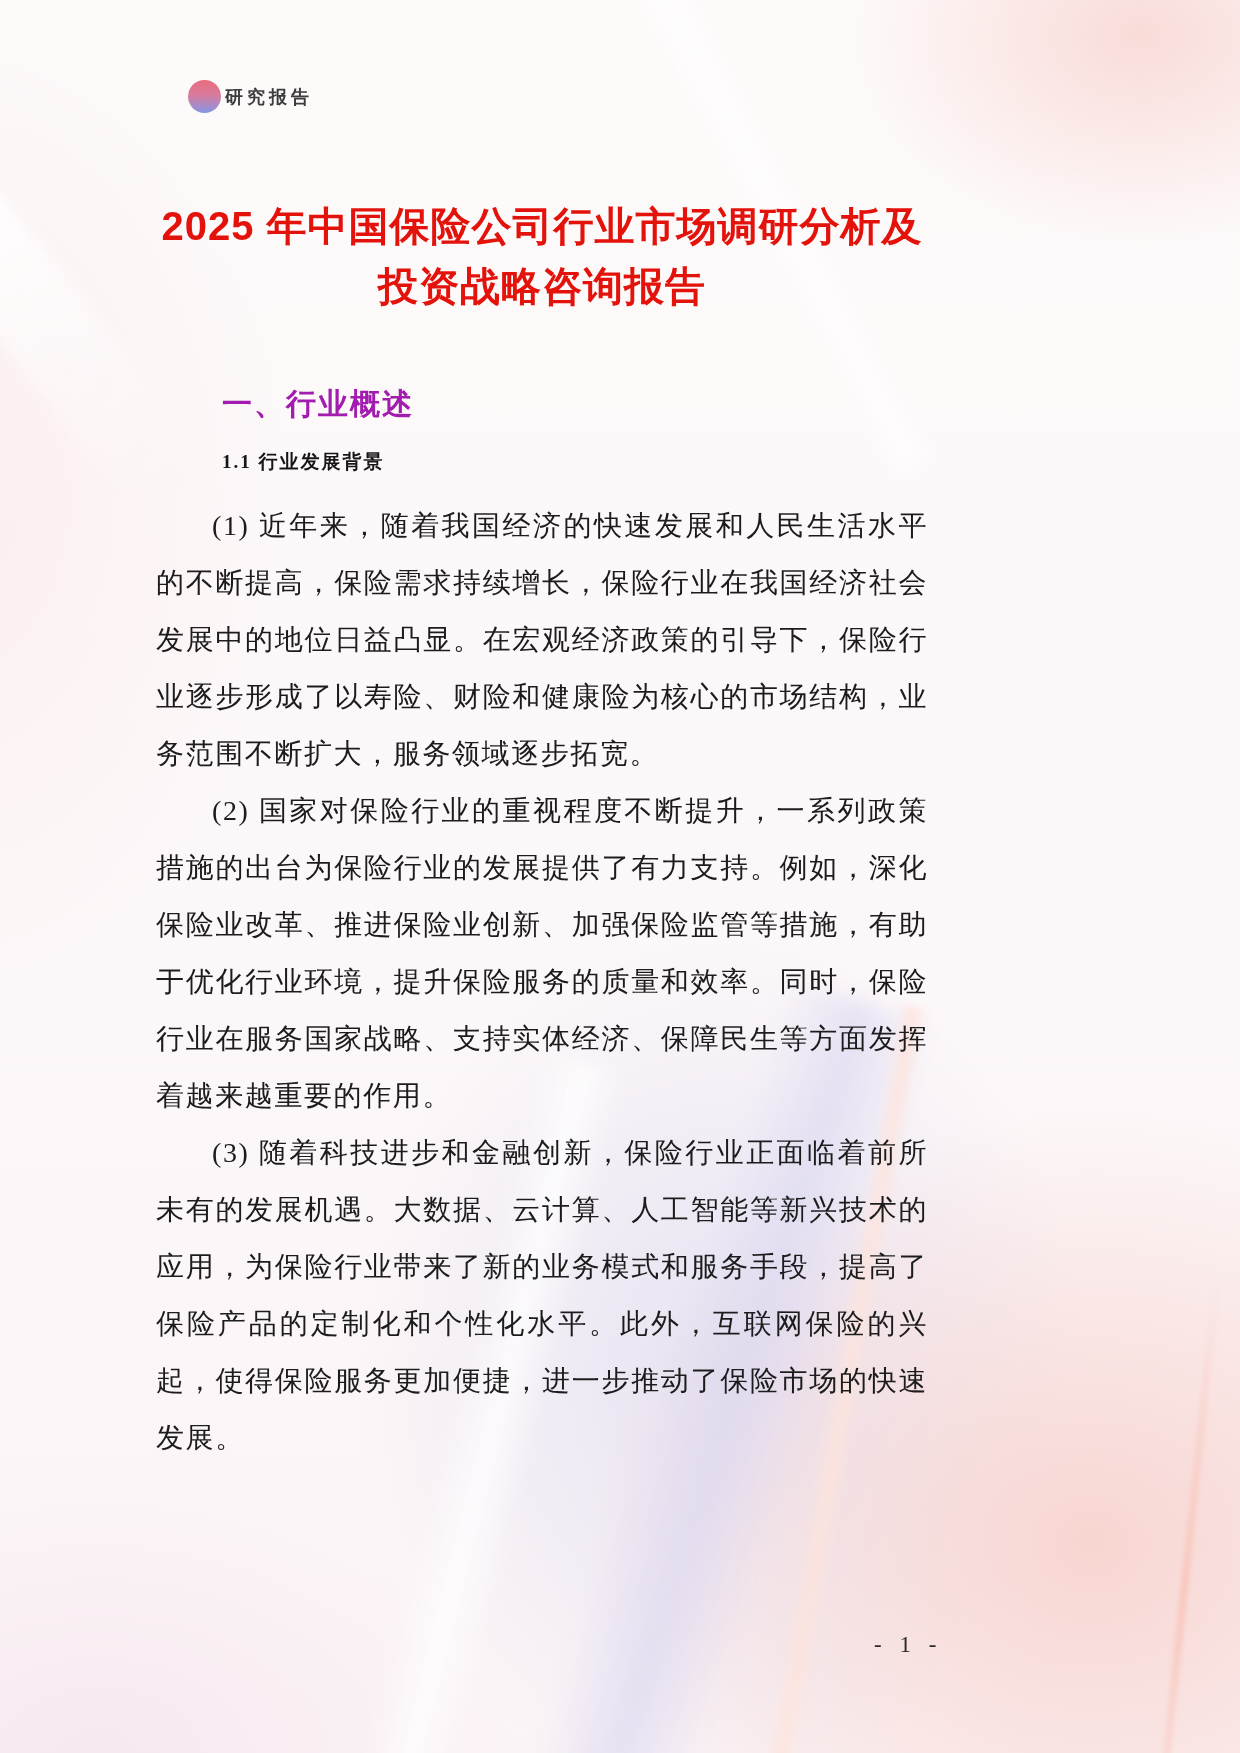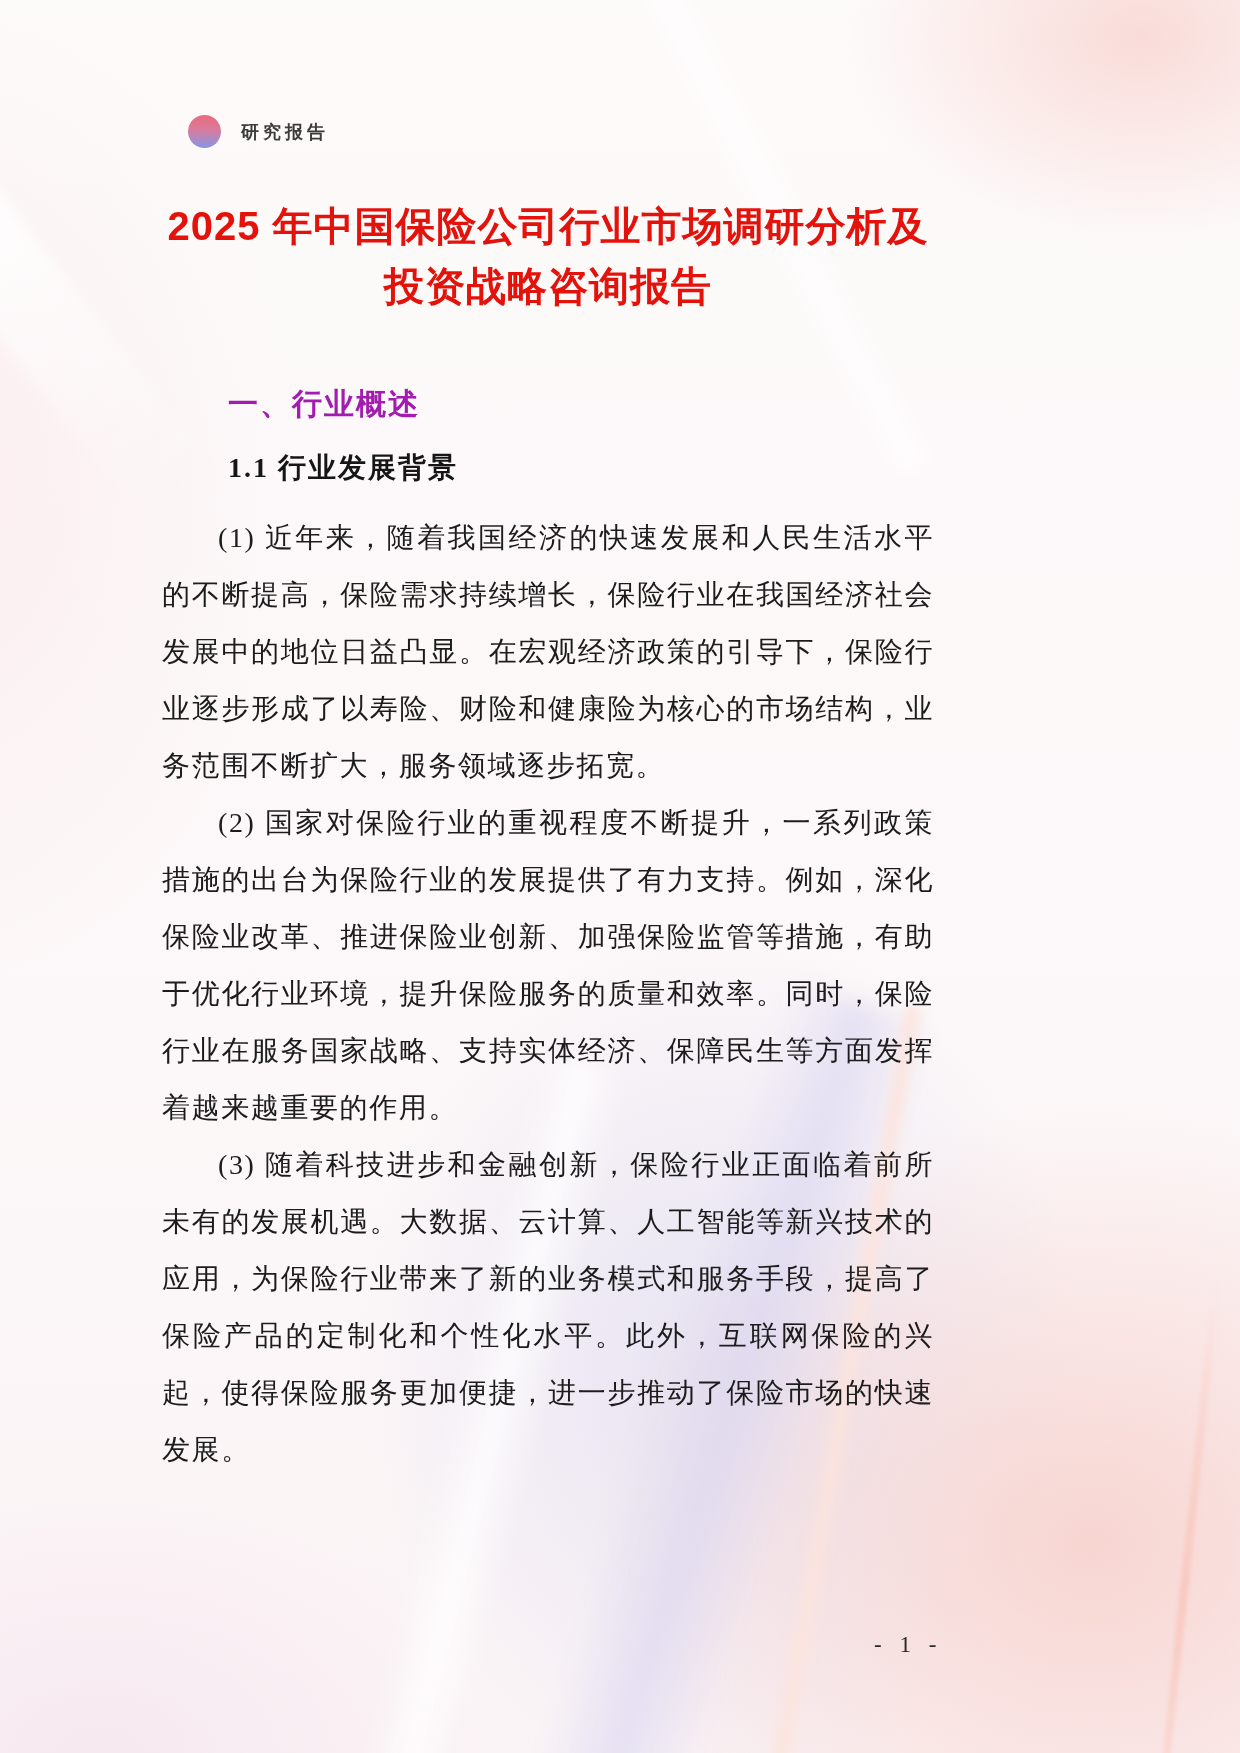--- a/index.html
+++ b/index.html
@@ -46,33 +46,33 @@
     transform: rotate(6deg); filter: blur(2px);
   }
   .streak-top-diag {
     left: 760px; top: -60px; width: 46px; height: 560px;
     background: linear-gradient(90deg, rgba(255,255,255,0), rgba(255,255,255,0.7), rgba(255,255,255,0));
     transform: rotate(-28deg); filter: blur(8px);
   }
 
   .brand {
     position: absolute; left: 188px; top: 80px;
-    display: flex; align-items: center; gap: 20px; margin-top: 35px;
+    display: flex; align-items: center; gap: 4px;
   }
   .brand-dot {
     width: 33px; height: 33px; border-radius: 50%;
     background: linear-gradient(180deg, #ea6c7b 0%, #d97b9d 45%, #8496e4 100%);
   }
   .brand-text {
     font-family: "Liberation Serif", serif;
     font-size: 18px; color: #3c3c3c; letter-spacing: 4px; font-weight: 600;
   }
 
   .content {
-    position: absolute; left: 162px; top: 0; width: 772px;
+    position: absolute; left: 156px; top: 0; width: 772px;
   }
 
   .doc-title {
     margin-top: 196px;
     text-align: center;
     font-family: "Liberation Sans", sans-serif;
     font-weight: bold;
     font-size: 40px;
     line-height: 60px;
     color: #e3120b;
@@ -85,21 +85,21 @@
     font-weight: bold;
     font-size: 30px;
     color: #a21caf;
     letter-spacing: 2px;
   }
 
   .h2 {
     margin: 24px 0 0 66px;
     font-family: "Liberation Serif", serif;
     font-weight: 600;
-    font-size: 28px;
+    font-size: 19px;
     color: #161616;
     letter-spacing: 2px;
   }
 
   .body-text { margin-top: 22px; }
   .body-text p {
     margin: 0;
     font-family: "Liberation Serif", serif;
     font-size: 28px;
     line-height: 57px;

